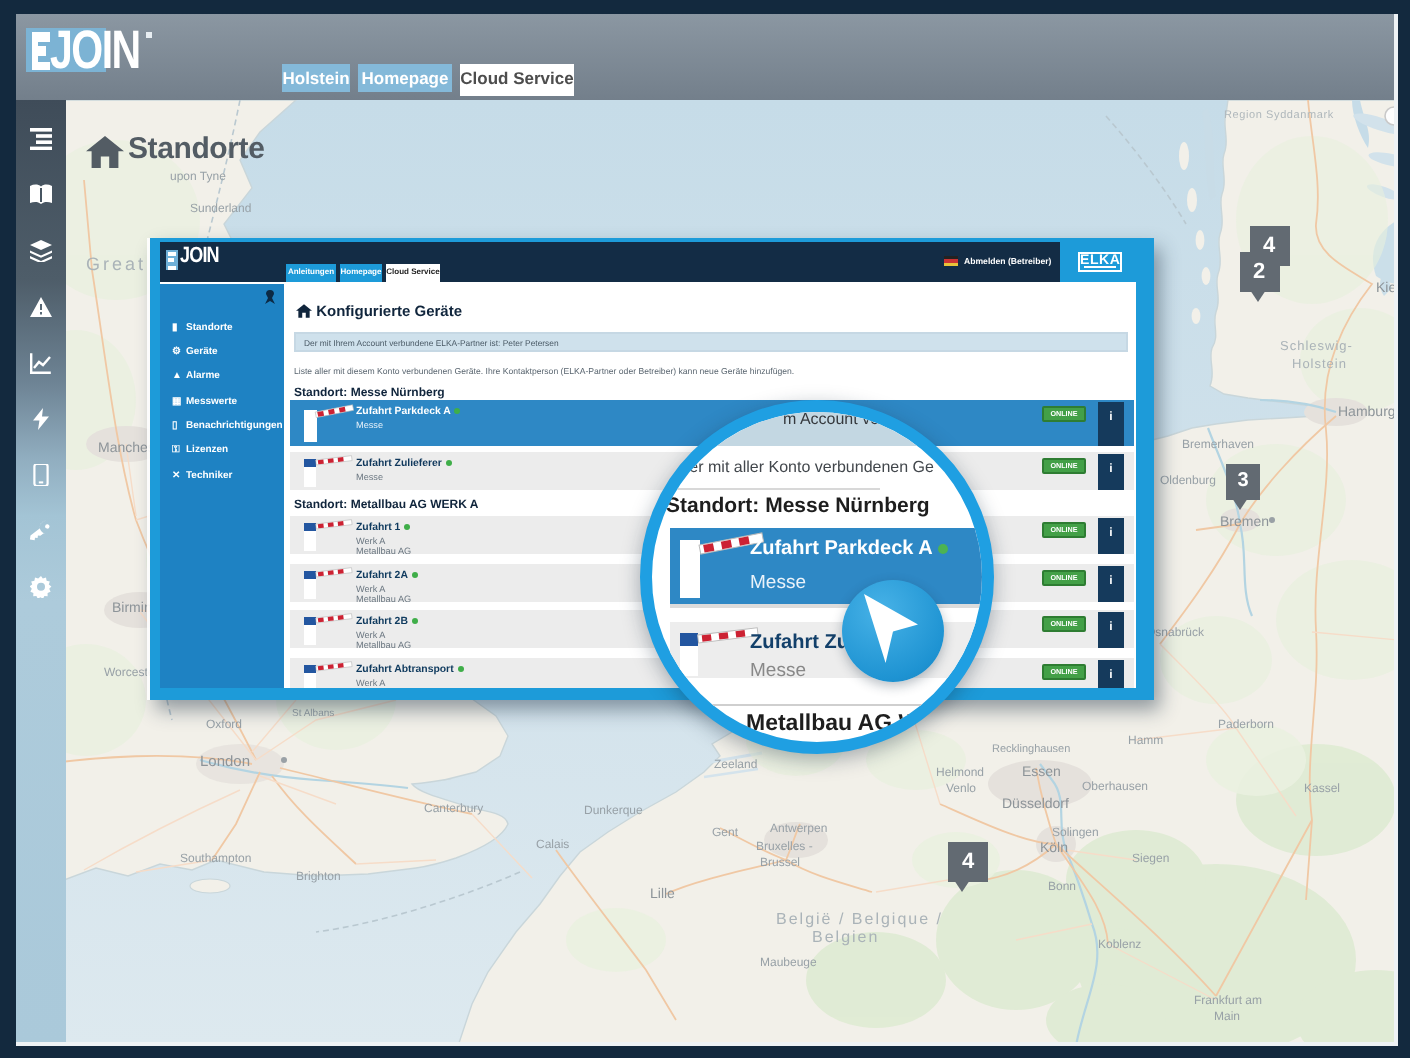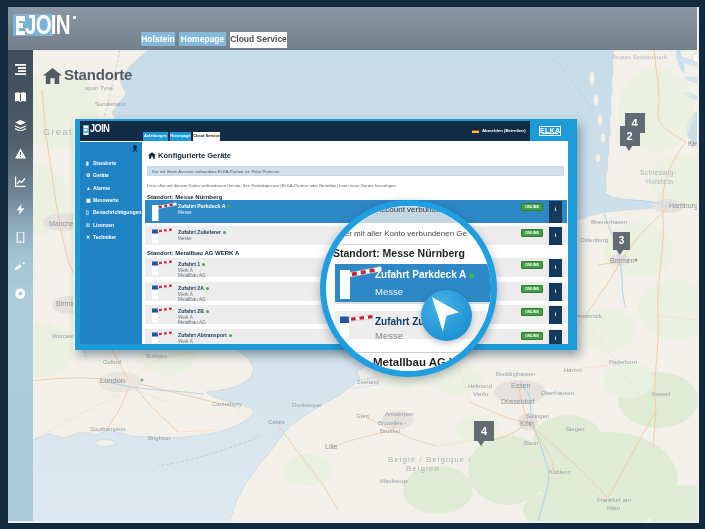--- a/index.html
+++ b/index.html
@@ -464,21 +464,21 @@
           <div class="s1">Werk A</div>
           <div class="online">ONLINE</div>
             <div class="ibox">i</div>
         </div>
       </div>
     </div>
   </div>
   <div id="mag">
       <div id="magin">
     <div style="left:0;top:0;width:177px;height:23.5px;background:#c3d7e2;"></div>
-    <div style="left:48px;top:5px;font-size:8px;color:#35393d;">m Account verbunde</div>
+    <div style="left:72px;top:5px;font-size:8px;color:#35393d;">m Account verbunde</div>
     <div style="left:10.5px;top:29.5px;font-size:8px;color:#42474c;">e aller mit aller Konto verbundenen Ge</div>
     <div style="left:0;top:44px;width:120px;height:0.7px;background:#d8d8d8;"></div>
     <div style="left:13.5px;top:47.5px;font-size:10.5px;font-weight:bold;color:#1e1e1e;">Standort: Messe Nürnberg</div>
     <div style="left:15px;top:64px;width:162px;height:38px;background:#2e88c5;">
       <div style="left:3px;top:2px;width:48px;height:34px;">
         <svg width="48" height="34" viewBox="0 0 48 34">
               <rect x="2" y="4" width="10" height="29" fill="#fff"></rect>
               <g transform="rotate(-11 12 9)">
                 <rect x="12" y="6.5" width="32" height="4.6" fill="#fff" stroke="#bbb" stroke-width="0.5"></rect>
                 <rect x="14" y="6.9" width="5" height="3.8" fill="#c23"></rect>

